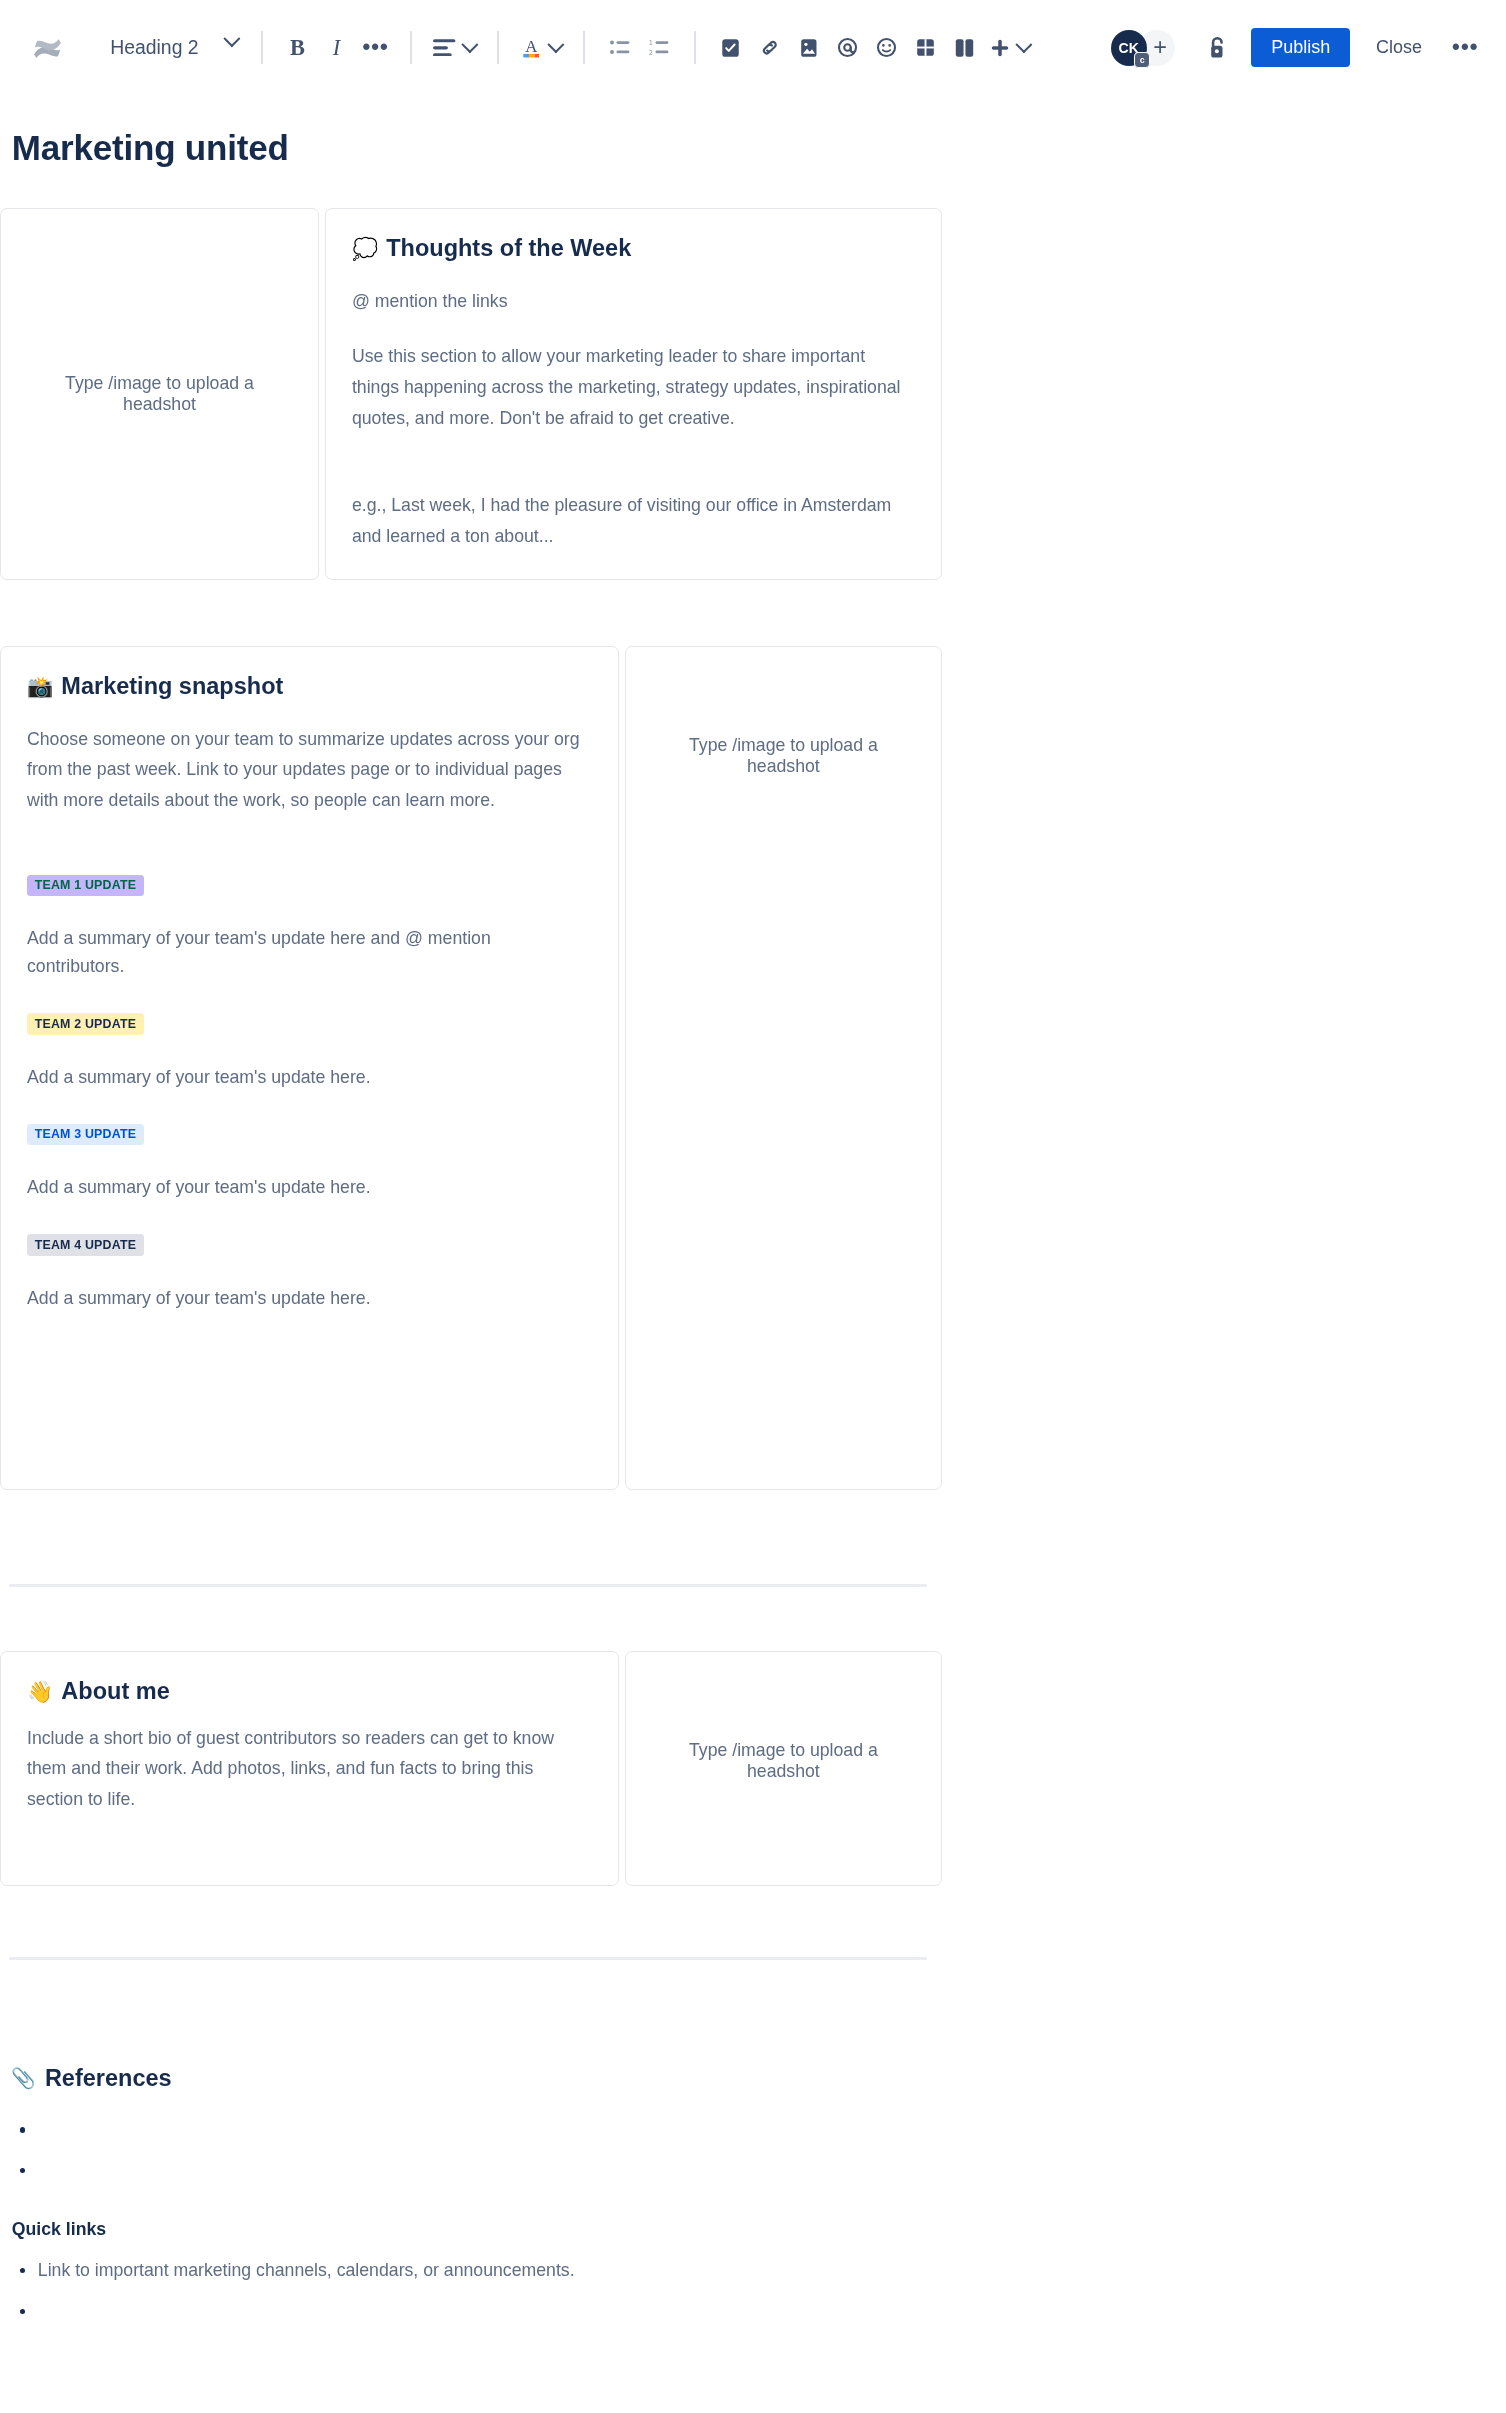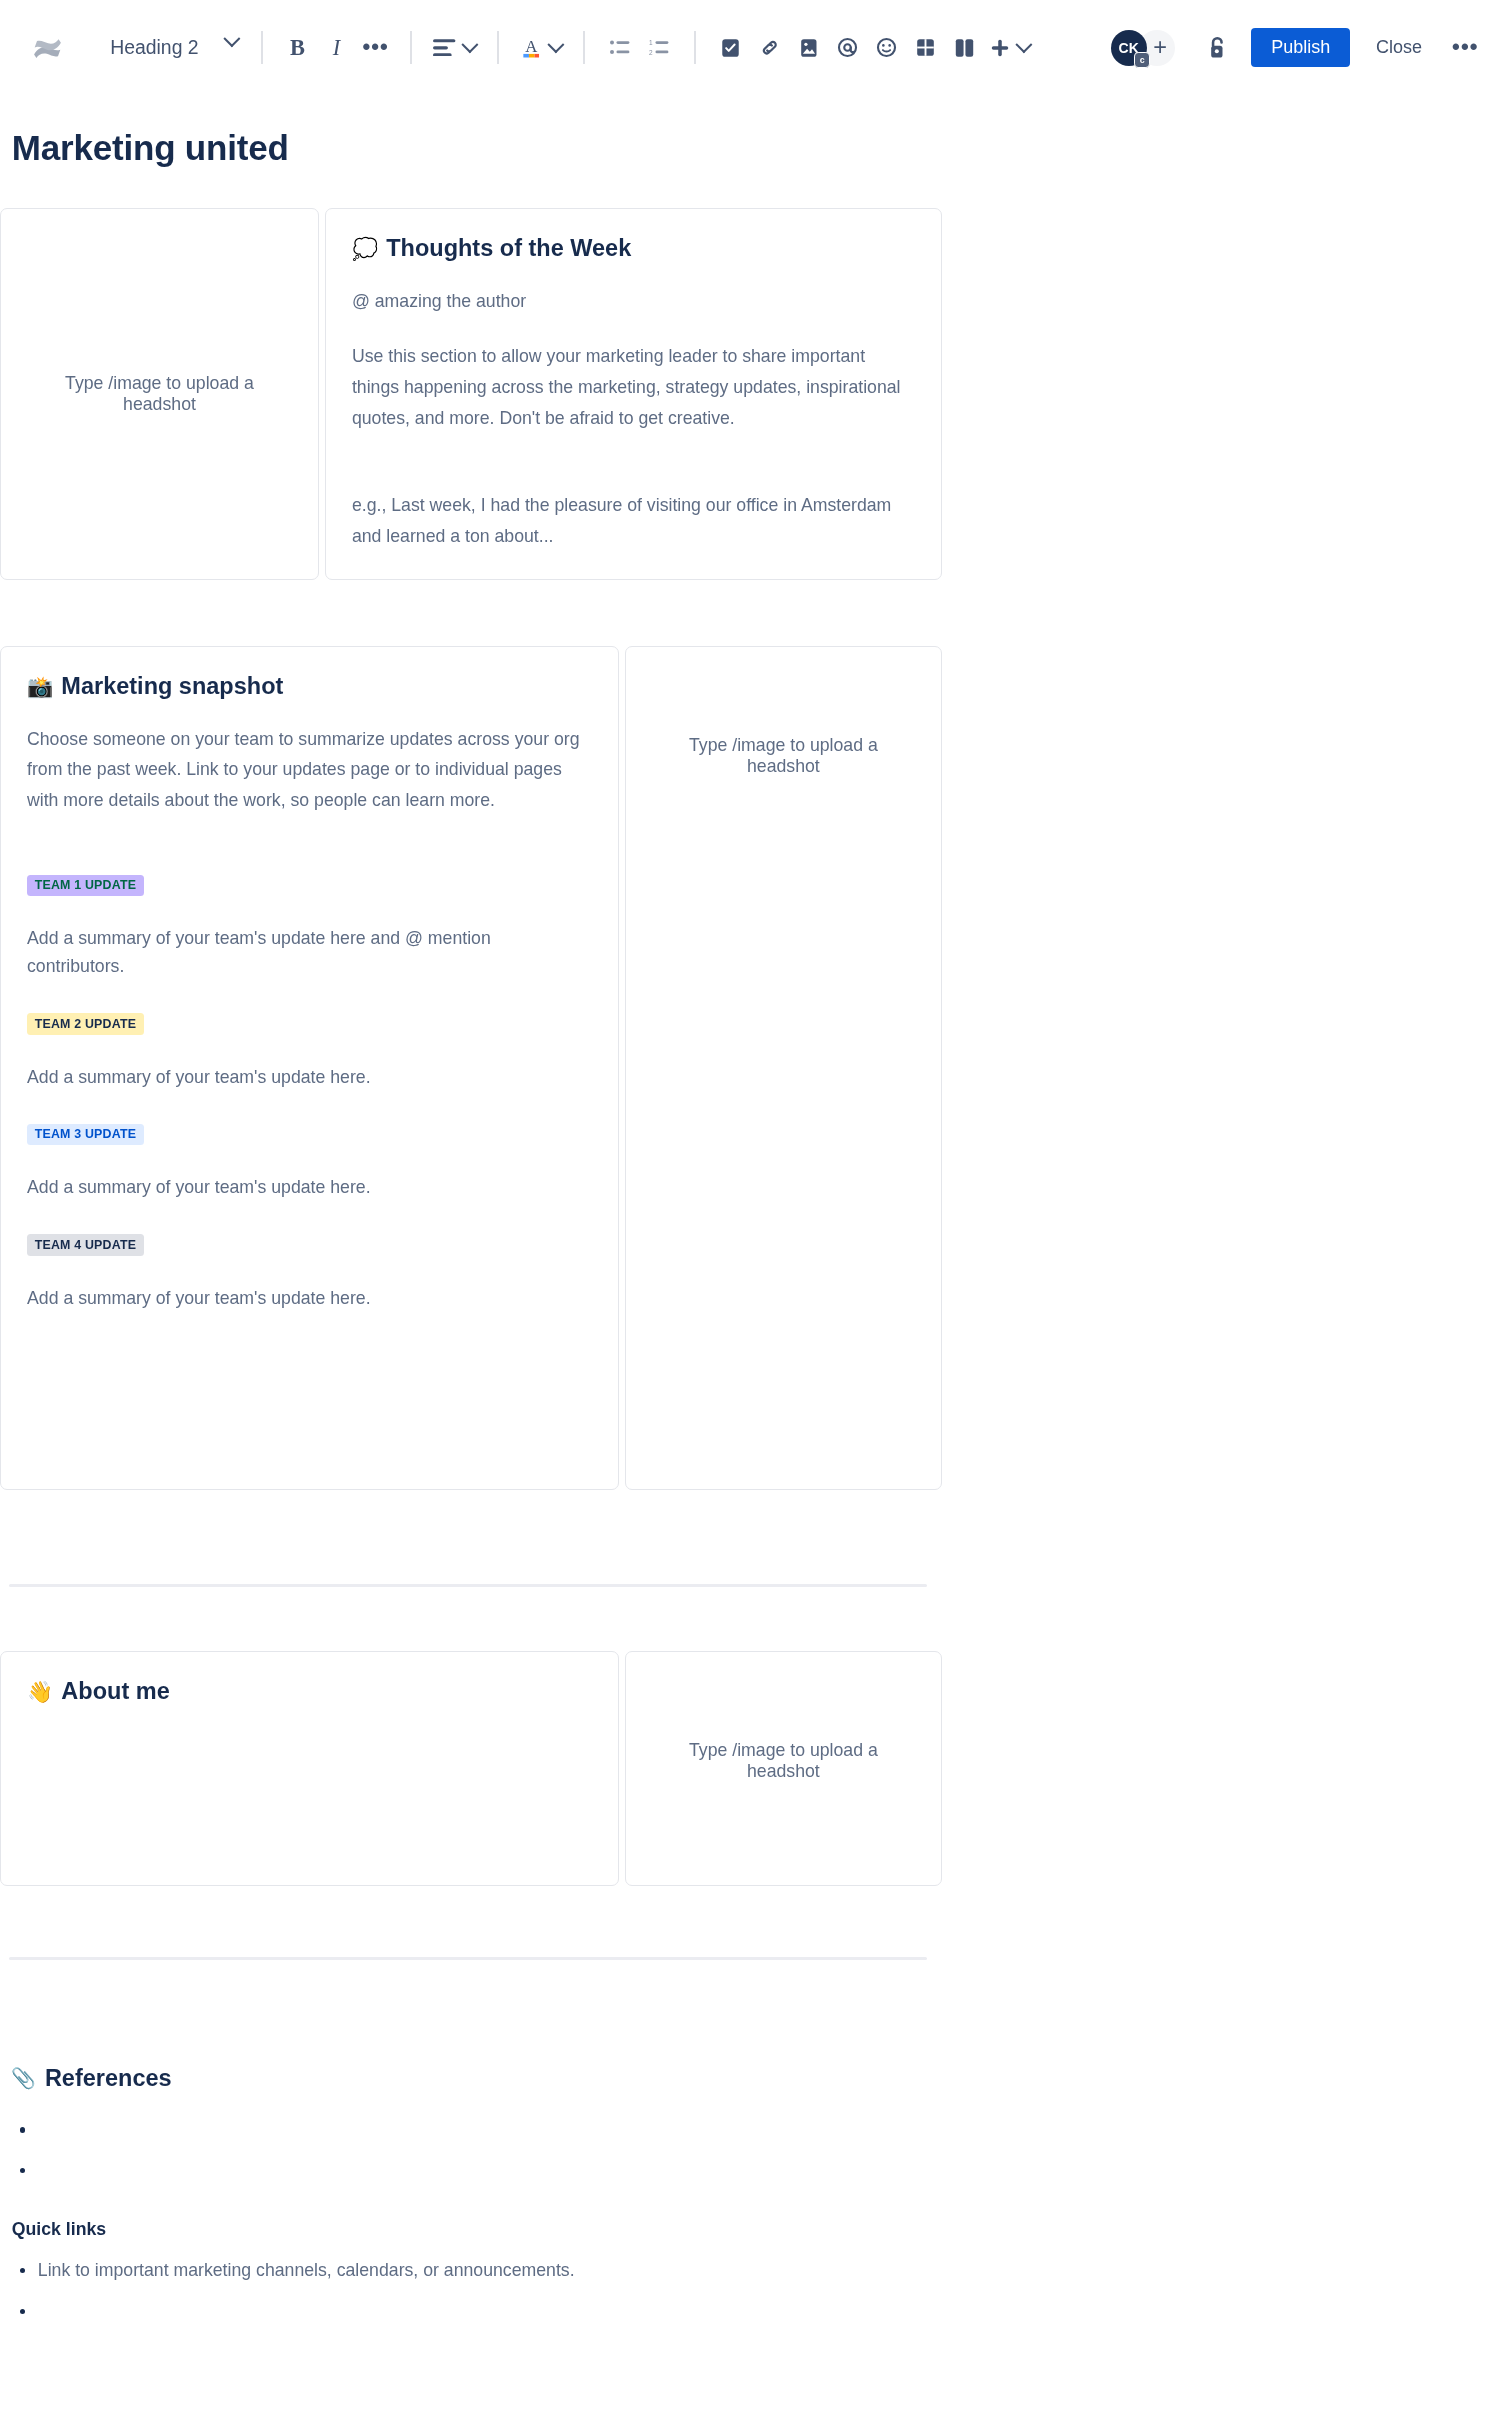--- a/index.html
+++ b/index.html
@@ -458,21 +458,21 @@
     <div class="layout-row" style="margin-top:40px;">
       <div class="panel" style="width:319px; height:372px; display:flex; align-items:center;">
         <span class="placeholder-txt">Type /image to upload a headshot</span>
       </div>
 
       <div class="panel" style="width:617px; height:372px; padding-top:25px;">
         <div class="sec-head">
           <span class="emo">💭</span>
           <span>Thoughts of the Week</span>
         </div>
-        <div class="body-text">@ amazing the author</div>
+        <div class="body-text">@ mention the links</div>
         <div class="body-text" style="margin-top:25px;">Use this section to allow your marketing leader to share important things happening across the marketing, strategy updates, inspirational quotes, and more. Don't be afraid to get creative.</div>
         <div class="body-text" style="margin-top:57px;">e.g., Last week, I had the pleasure of visiting our office in Amsterdam and learned a ton about...</div>
       </div>
     </div>
 
     <div class="layout-row" style="margin-top:66px;">
       <div class="panel" style="width:619px; height:844px; padding-top:25px;">
         <div class="sec-head">
           <span class="emo">📸</span>
           <span>Marketing snapshot</span>
@@ -508,20 +508,21 @@
     </div>
 
     <hr class="rule" style="margin-top:94px;">
 
     <div class="layout-row" style="margin-top:64px;">
       <div class="panel" style="width:619px; height:235px; padding-top:25px;">
         <div class="sec-head" style="margin-bottom:16.5px;">
           <span class="emo">👋</span>
           <span>About me</span>
         </div>
+        <div class="body-text">Include a short bio of guest contributors so readers can get to know them and their work. Add photos, links, and fun facts to bring this section to life.</div>
       </div>
 
       <div class="panel" style="width:317px; height:235px; display:flex; align-items:flex-start; padding-top:88px;">
         <span class="placeholder-txt">Type /image to upload a headshot</span>
       </div>
     </div>
 
     <hr class="rule" style="margin-top:71px;">
 
     <div style="margin-top:105px;">

